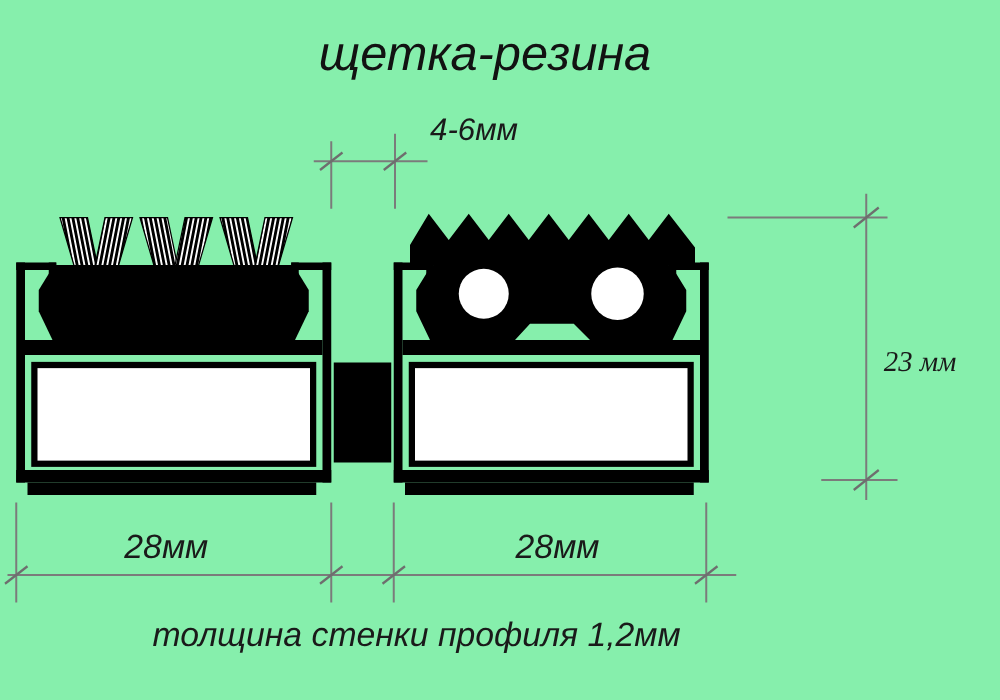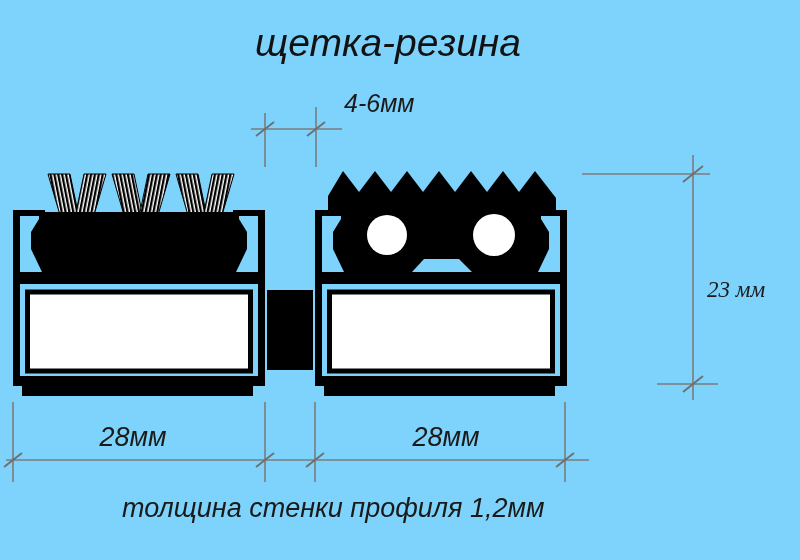--- a/index.html
+++ b/index.html
@@ -1,19 +1,19 @@
 <!DOCTYPE html>
 <html><head>
 <meta charset="utf-8">
 <style>
   html,body{margin:0;padding:0;background:#ffffff;}
   .canvas{
     position:relative;
     width:800px;height:560px;
-    background:#7dd3fc;
+    background:#86efac;
     overflow:hidden;
     font-family:"Liberation Sans", sans-serif;
   }
   svg{position:absolute;left:0;top:0;}
   .title-text{
     font-family:"Liberation Sans", sans-serif;
     font-style:italic;
     fill:#121212;
   }
   .dim-label-sans{

